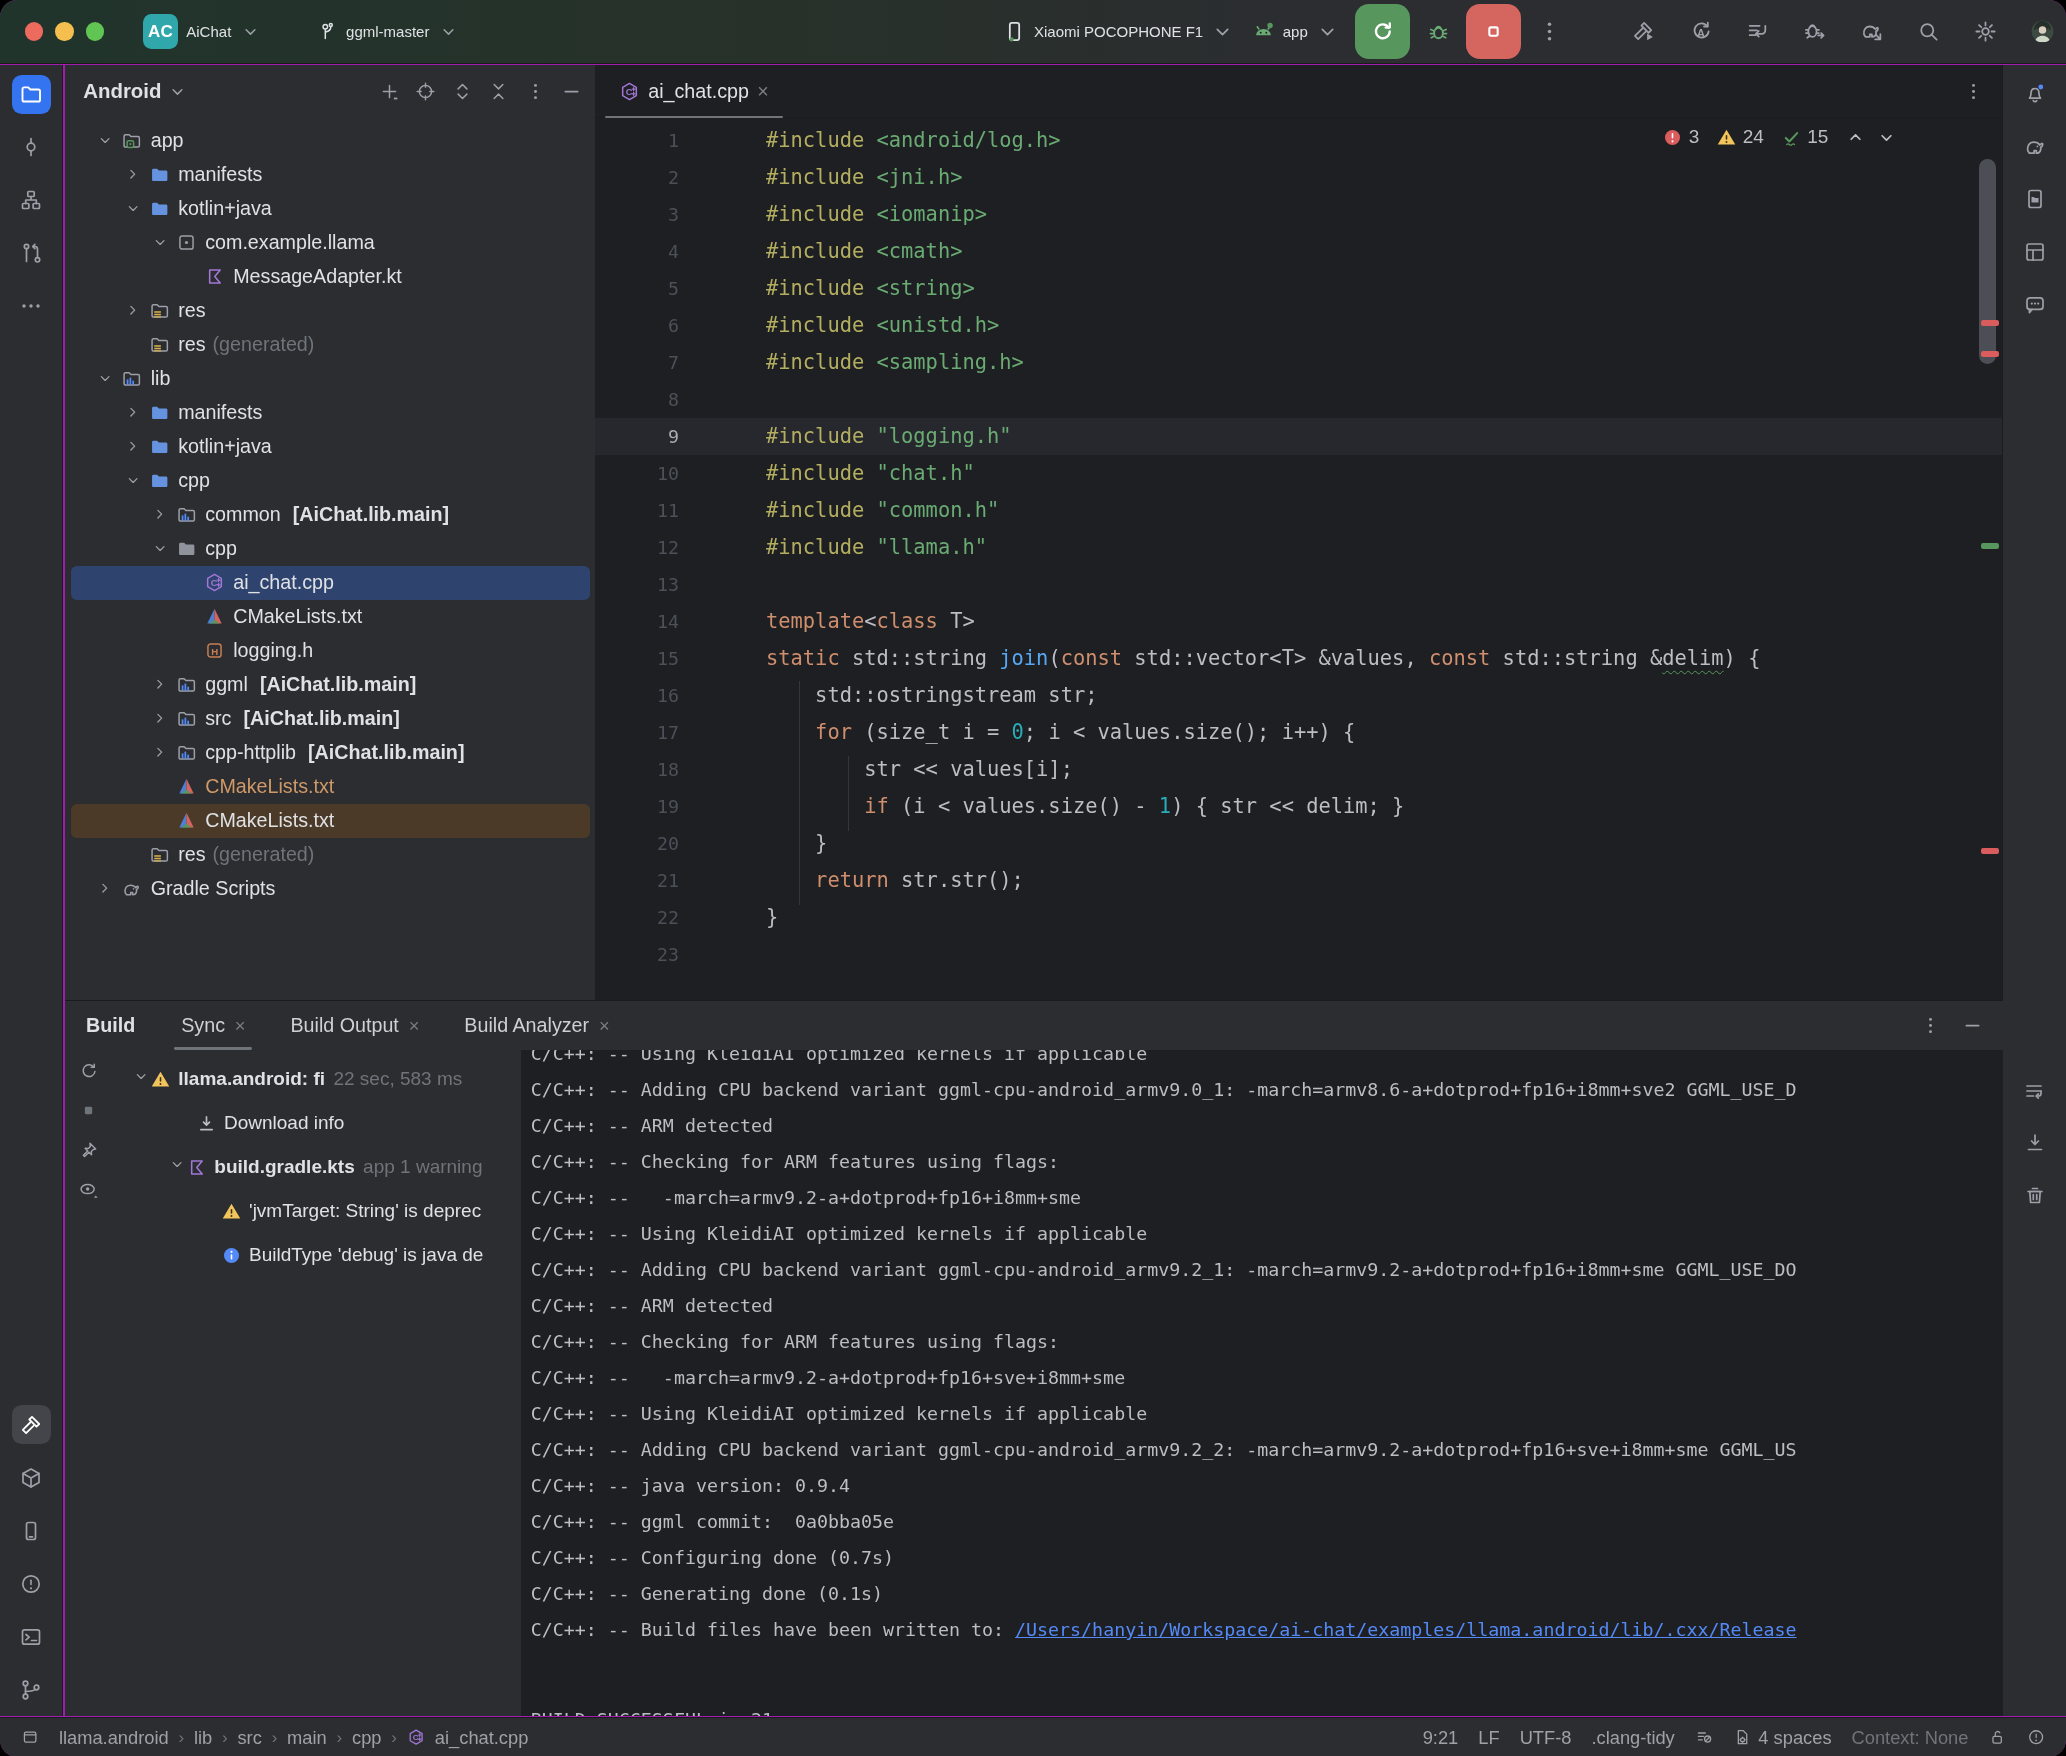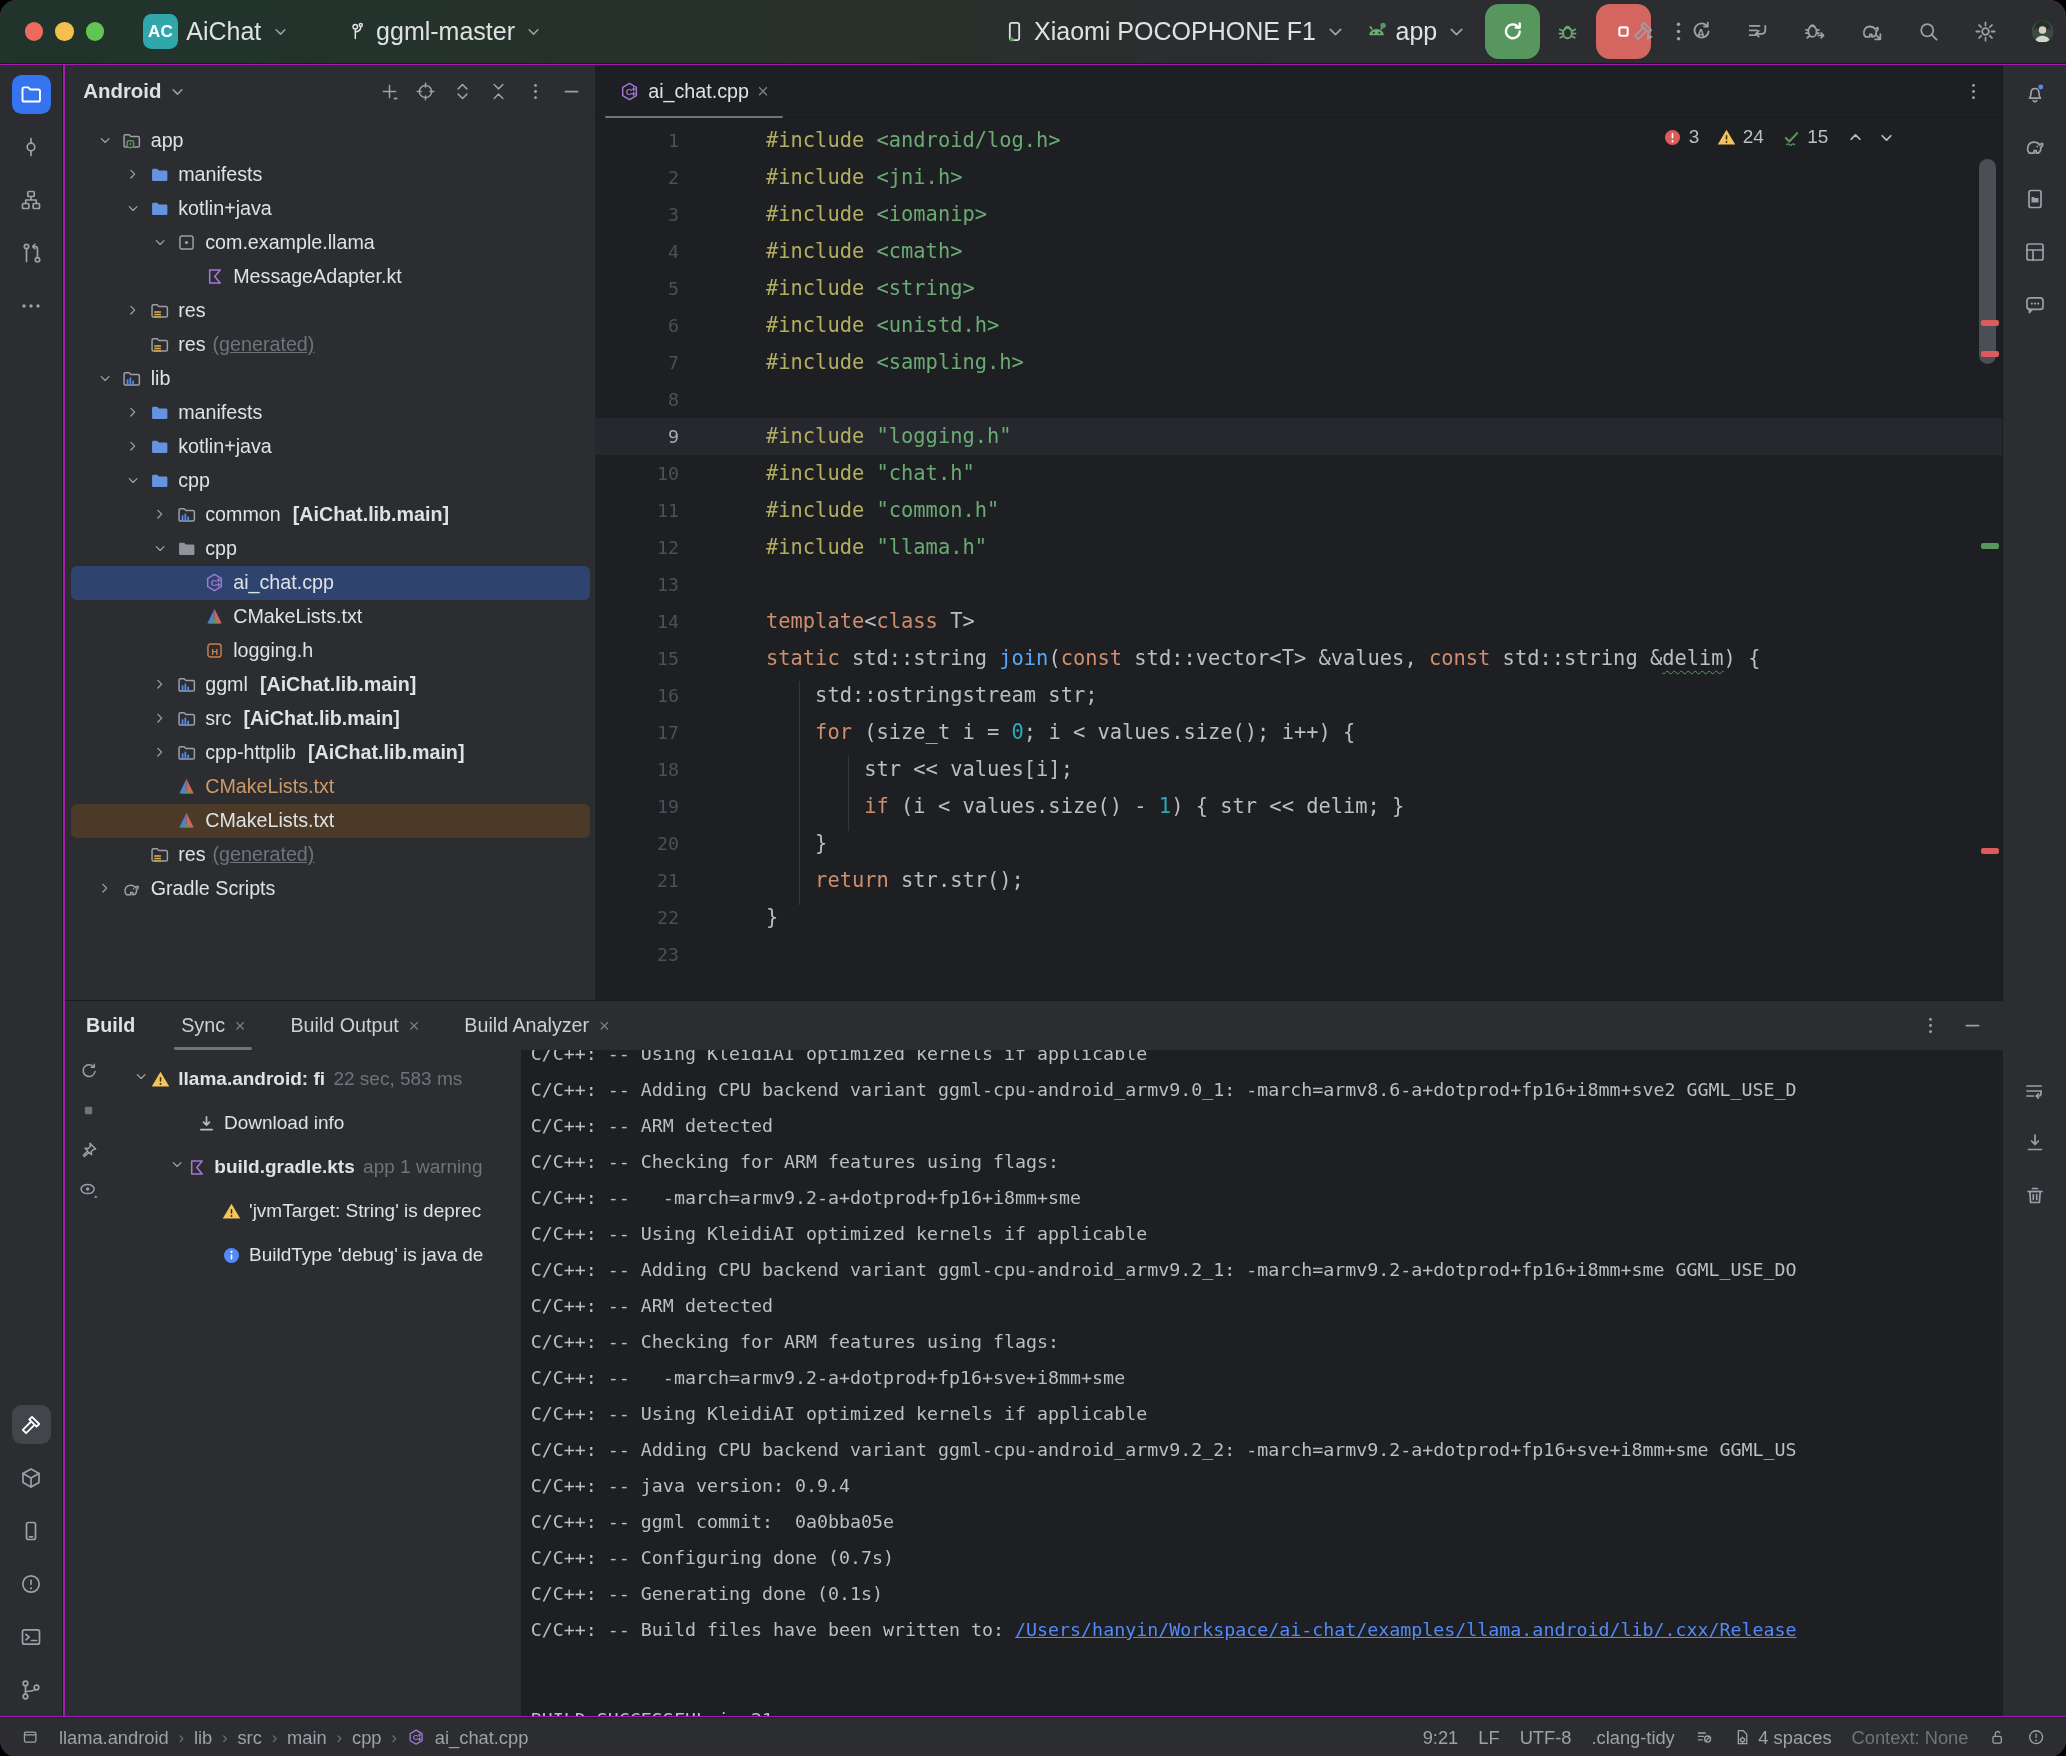--- a/index.html
+++ b/index.html
@@ -10,21 +10,21 @@
   .titlebar{position:absolute;left:0;top:0;width:2066px;height:63px;
     background:linear-gradient(90deg,#20342c 0%,#273129 38%,#2b2d30 62%);
     border-bottom:1.4px solid #1a1b1d;display:flex;align-items:center;}
   .traffic{display:flex;gap:12px;margin-left:25px;}
   .traffic span{width:18.3px;height:18.3px;border-radius:50%;}
   .t-red{background:#ec6a5e}.t-yellow{background:#f4bf4f}.t-green{background:#61c554}
   .proj-group,.branch-group{display:flex;align-items:center;gap:8.4px;margin-left:39px;}
   .branch-group{margin-left:56px;}
   .ac-badge{width:35px;height:35px;border-radius:8.4px;background:#2fa7ab;color:#fff;font-weight:bold;
     font-size:17px;display:flex;align-items:center;justify-content:center;}
-  .tb-label{font-size:25px;color:#dfe1e5;}
+  .tb-label{font-size:15px;color:#dfe1e5;}
   .tb-center{position:absolute;left:1002px;top:0;height:63px;display:flex;align-items:center;gap:15.5px;}
   .sel-widget{display:flex;align-items:center;gap:7px;}
   .run-btn{width:55px;height:55px;border-radius:14px;background:#57975e;border:none;display:flex;align-items:center;justify-content:center;}
   .stop-btn{width:55px;height:55px;border-radius:14px;background:#d4655f;border:none;display:flex;align-items:center;justify-content:center;}
   .tb-right{position:absolute;right:11.2px;top:0;height:63px;display:flex;align-items:center;gap:32px;}
   
   .left-rail{position:absolute;left:0;top:65px;width:63px;height:1651px;background:#2b2d30;border-right:1.4px solid #1a1b1d;
     display:flex;flex-direction:column;justify-content:space-between;align-items:center;padding:9.8px 0 7px;box-sizing:border-box;}
   .rail-stack{display:flex;flex-direction:column;align-items:center;gap:14px;}
   .rail-btn{width:39px;height:39px;border-radius:9.8px;display:flex;align-items:center;justify-content:center;}
@@ -39,21 +39,21 @@
   .pp-title{font-size:20.4px;font-weight:bold;color:#dfe1e5;margin-right:5.6px;}
   .pp-actions{margin-left:auto;display:flex;align-items:center;gap:15.5px;}
   .tree{position:relative;padding-top:5.6px;}
   .tree-row{height:34px;display:flex;align-items:center;font-size:19.7px;white-space:nowrap;margin:0 5.6px;border-radius:5.6px;}
   .tree-row .chev{width:25px;display:inline-flex;justify-content:center;}
   .tree-row .ic{width:27px;}
   .tree-row .lbl{margin-left:5.6px;}
   .tree-row.sel-blue{background:#2e436e;}
   .tree-row.sel-amber{background:#4a3a27;}
   .lbl.mod{color:#cf9968;}
-  .extra-dim{color:#6f737a;margin-left:7px;text-decoration:underline;}
+  .extra-dim{color:#6f737a;margin-left:7px;}
   .extra-bold{font-weight:bold;color:#dfe1e5;margin-left:12px;}
   
   .editor{position:absolute;left:595px;top:65px;width:1407px;height:935px;background:#1e1f22;}
   .tabbar{height:52px;border-bottom:1.4px solid #1a1b1d;display:flex;align-items:center;padding-left:9.8px;position:relative;}
   .tab{display:flex;align-items:center;gap:8.4px;height:52px;padding:0 14px;position:relative;}
   .tab.active:after{content:"";position:absolute;left:0;right:0;bottom:-1.4px;height:2.8px;background:#6f737a;border-radius:1.4px;}
   .tab .lbl{font-size:19.7px;color:#dfe1e5;}
   .tab .x{color:#7b7e85;font-size:19.7px;}
   .tabbar-kebab{position:absolute;right:18.3px;}
   .codearea{position:absolute;left:0;top:53px;right:0;bottom:0;overflow:hidden;

